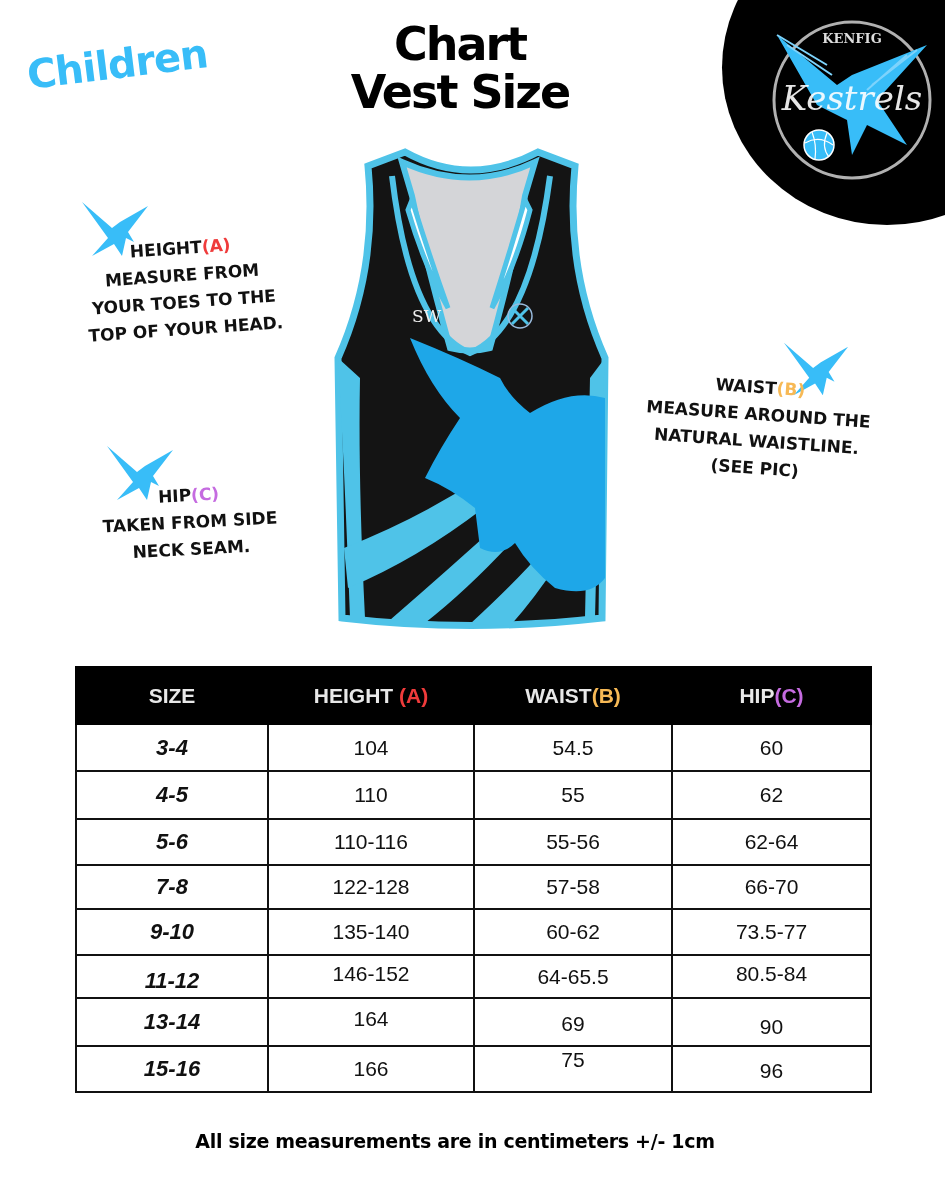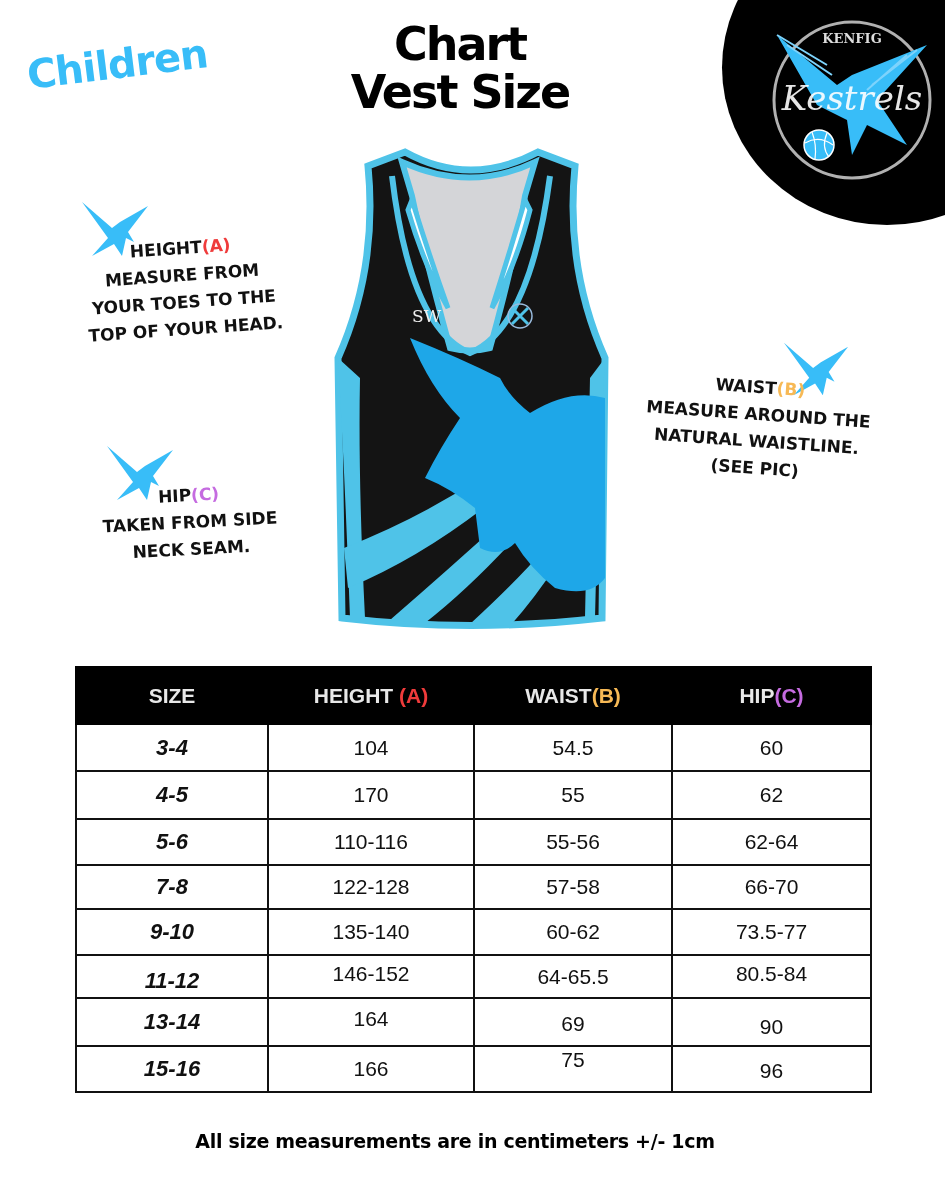--- a/index.html
+++ b/index.html
@@ -154,21 +154,21 @@
   </thead>
   <tbody>
     <tr style="height:47px">
       <td class="size">3-4</td>
       <td>104</td>
       <td>54.5</td>
       <td>60</td>
     </tr>
     <tr style="height:48px">
       <td class="size">4-5</td>
-      <td>170</td>
+      <td>110</td>
       <td>55</td>
       <td>62</td>
     </tr>
     <tr style="height:46px">
       <td class="size">5-6</td>
       <td>110-116</td>
       <td>55-56</td>
       <td>62-64</td>
     </tr>
     <tr style="height:44px">

